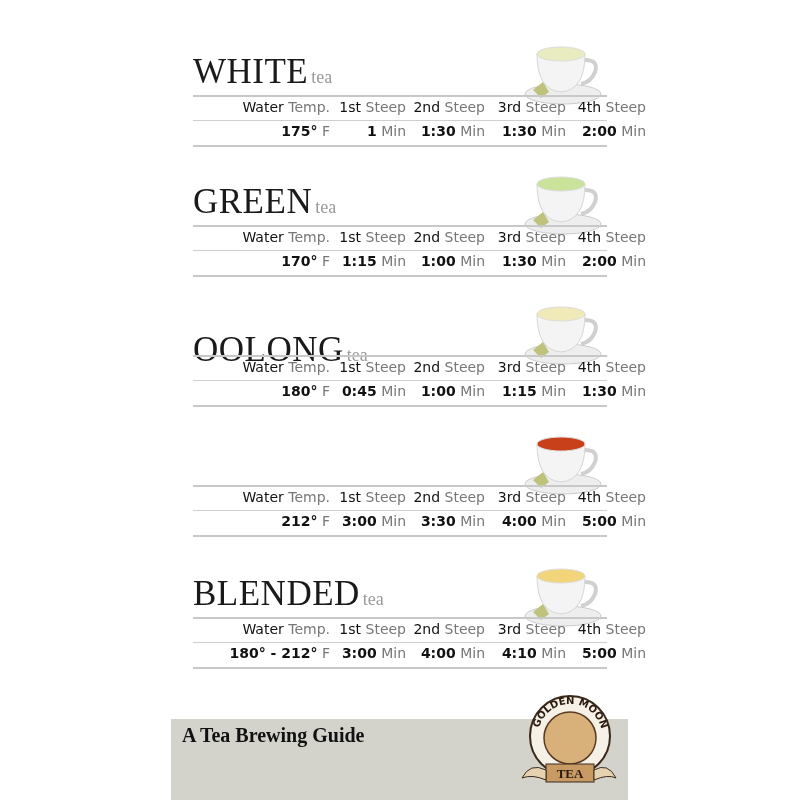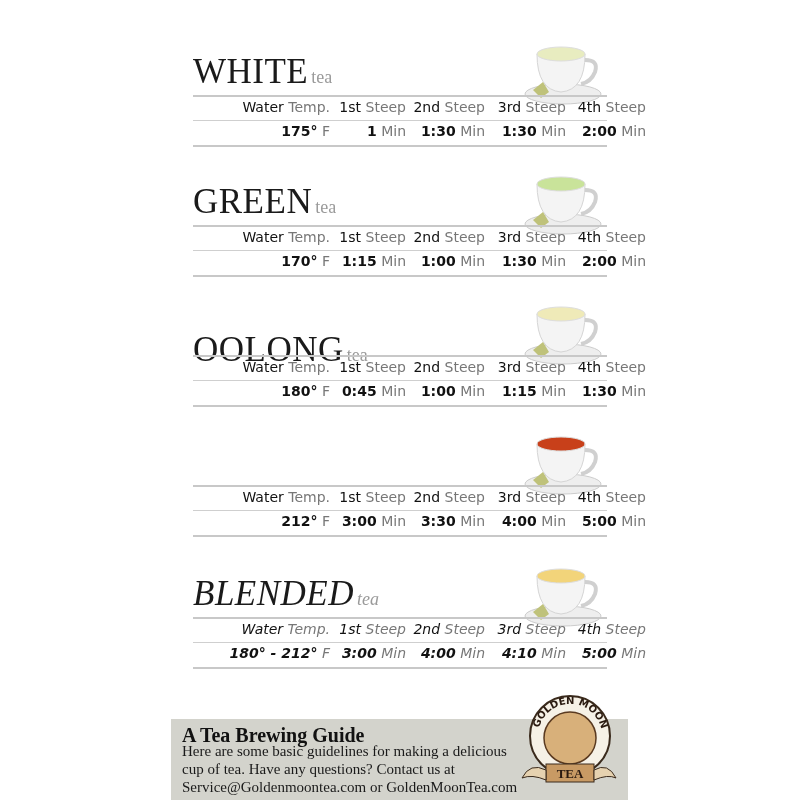--- a/index.html
+++ b/index.html
@@ -130,21 +130,21 @@
   <div class="row val" style="top:73px;">
     <span class="cell c0"><span class="b">212°</span> <span class="l">F</span></span>
     <span class="cell c1"><span class="b">3:00</span> <span class="l">Min</span></span>
     <span class="cell c2"><span class="b">3:30</span> <span class="l">Min</span></span>
     <span class="cell c3"><span class="b">4:00</span> <span class="l">Min</span></span>
     <span class="cell c4"><span class="b">5:00</span> <span class="l">Min</span></span>
   </div>
   <div class="hr" style="top:95px;"></div>
 </div>
 
-<div class="section" style="top:572px;font-style:italic;">
+<div class="section" style="top:572px;">
   <div class="title" style="top:2px;"><span class="main">BLENDED</span><span class="sub">tea</span></div>
   <svg class="cup" viewBox="0 0 86 66">
       <ellipse cx="44" cy="54" rx="38" ry="10" fill="#eee" stroke="#ccc"></ellipse>
       <path d="M18 14 Q18 50 42 52 Q66 50 66 14 Z" fill="#f4f4f4" stroke="#d5d5d5"></path>
       <path d="M66 20 Q80 20 76 32 Q72 42 62 44" fill="none" stroke="#d0d0d0" stroke-width="4"></path>
       <ellipse cx="42" cy="14" rx="24" ry="7" fill="#f2d47a" stroke="#ddd"></ellipse>
       <path d="M14 50 L24 42 L30 52 L22 58 Z" fill="#bfc27a"></path>
     </svg>
   <div class="hr" style="top:45px;"></div>
   <div class="row hdr" style="top:49px;">
@@ -160,21 +160,20 @@
     <span class="cell c1"><span class="b">3:00</span> <span class="l">Min</span></span>
     <span class="cell c2"><span class="b">4:00</span> <span class="l">Min</span></span>
     <span class="cell c3"><span class="b">4:10</span> <span class="l">Min</span></span>
     <span class="cell c4"><span class="b">5:00</span> <span class="l">Min</span></span>
   </div>
   <div class="hr" style="top:95px;"></div>
 </div>
 
 <div class="footer">
   <div class="ftitle">A Tea Brewing Guide</div>
-  <div class="fbody">Here are some basic guidelines for making a delicious cup of tea. Have any questions? Contact us at Service@Goldenmoontea.com or GoldenMoonTea.com</div>
 </div>
 
 <svg class="logo" viewBox="0 0 114 110">
   <circle cx="58" cy="48" r="40" fill="#f6f1e6" stroke="#3a2a1c" stroke-width="2"></circle>
   <circle cx="58" cy="50" r="26" fill="#d8b07a" stroke="#5a3a20" stroke-width="1.5"></circle>
   <path id="arc" d="M26 48 A32 32 0 0 1 90 48" fill="none"></path>
   <text font-family="DejaVu Sans, sans-serif" font-size="10" font-weight="bold" fill="#2a1a10"><textPath href="#arc" startOffset="8%">GOLDEN MOON</textPath></text>
   <rect x="34" y="76" width="48" height="18" fill="#c89a64" stroke="#3a2a1c"></rect>
   <path d="M10 90 Q18 74 34 82 L34 92 Q20 86 10 90 Z M104 90 Q96 74 82 82 L82 92 Q96 86 104 90 Z" fill="#e6d2b0" stroke="#3a2a1c"></path>
   <text x="58" y="90" text-anchor="middle" font-family="Liberation Serif, serif" font-size="13" font-weight="bold" fill="#2a1a10">TEA</text>

